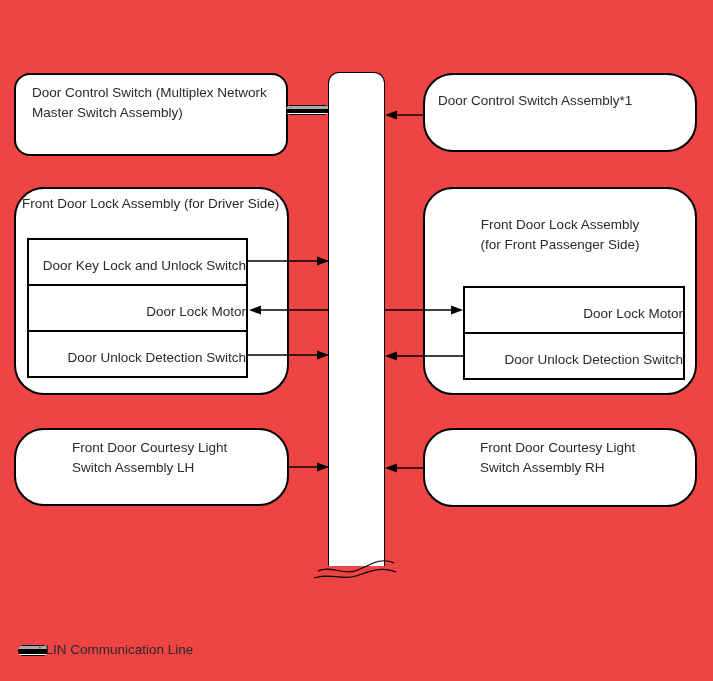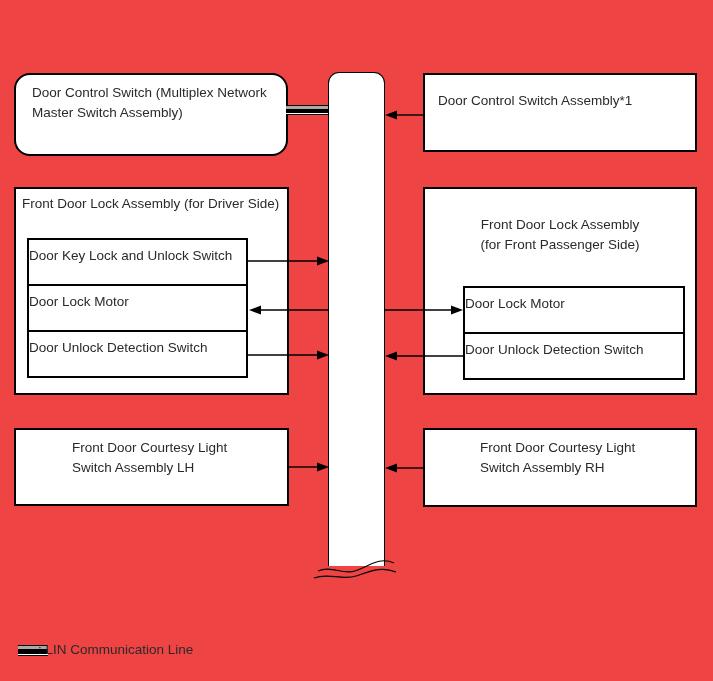--- a/index.html
+++ b/index.html
@@ -1,21 +1,21 @@
 <!DOCTYPE html>
 <html><head>
 <meta charset="utf-8">
 <style>
   html,body { margin:0; padding:0; background:#ffffff; }
   .stage {
     position:relative; width:713px; height:681px; background:#ef4444;
     font-family:"Liberation Sans", sans-serif; color:#2a2a2a;
     font-size:13.5px; line-height:20px; overflow:hidden;
   }
-  .abs { position:absolute; box-sizing:border-box; }
+  .abs { position:absolute; box-sizing:border-box;border-radius:30px; }
   .box { border:2px solid #000000; background:#ffffff; }
   .pre { white-space:pre-line; }
 
   
   .master-box { left:14px; top:73px; width:274px; height:83px; border-radius:16px; padding:8px 10px 0 16px; }
 
   
   .lin-stripe {
     background:linear-gradient(to bottom,
       #000 0, #000 1px,
@@ -36,21 +36,21 @@
   .top-right-box { left:423px; top:73px; width:274px; height:79px; padding:16px 0 0 13px; }
 
   .left-assembly  { left:14px;  top:187px; width:275px; height:208px; padding:5px 0 0 6px; }
   .right-assembly { left:423px; top:187px; width:274px; height:208px; padding:6px 0 0 0; text-align:center; }
 
   .inner-stack { position:absolute; }
   .left-inner  { left:27px;  top:238px; width:221px; }
   .right-inner { left:463px; top:286px; width:222px; }
   .inner-row {
     box-sizing:border-box; height:48px; border:2px solid #000; background:#ffffff;
-    padding-top:6px; text-align:left;
+    padding-top:16px; text-align:right;
   }
   .inner-row + .inner-row { margin-top:-2px; }
 
   .courtesy-lh { left:14px;  top:428px; width:275px; height:78px; padding:8px 0 0 56px; }
   .courtesy-rh { left:423px; top:428px; width:274px; height:79px; padding:8px 0 0 55px; }
 
   .ecu-label { left:278px; top:584px; }
   .footnote  { left:477px; top:550px; }
 
   .legend-sample { left:18px; top:645px; width:30px; height:11px;

